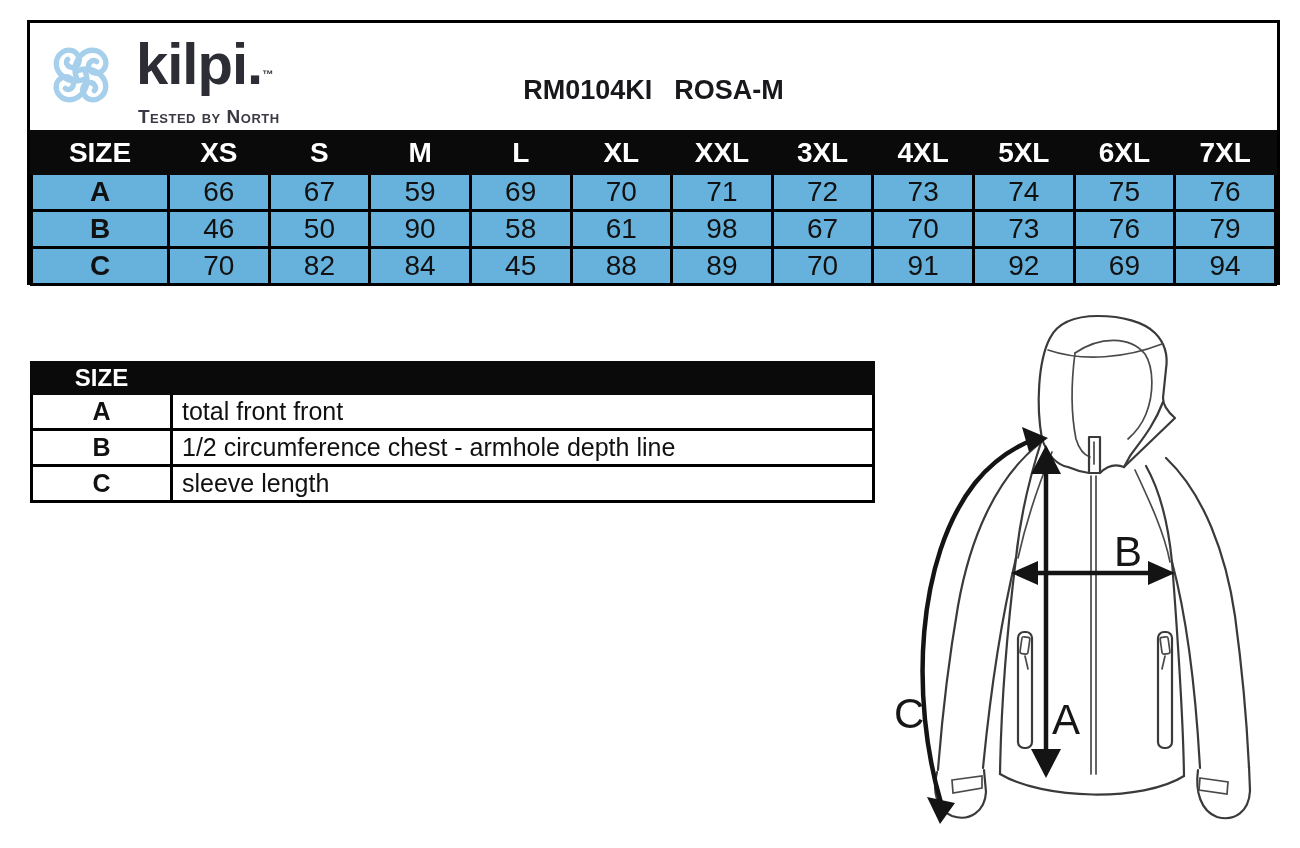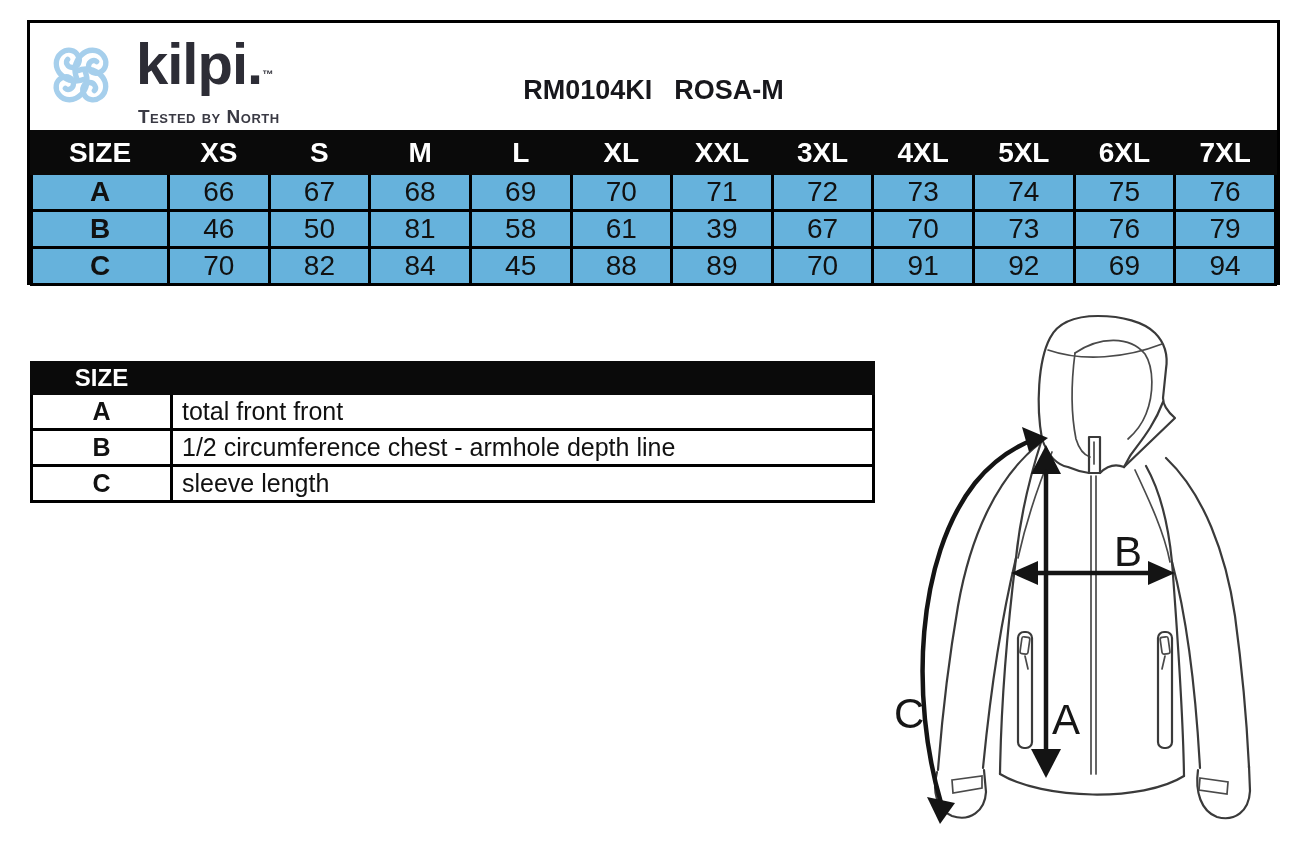--- a/index.html
+++ b/index.html
@@ -135,38 +135,38 @@
           <th>5XL</th>
           <th>6XL</th>
           <th>7XL</th>
         </tr>
       </thead>
       <tbody>
         <tr>
           <td class="row-label">A</td>
           <td>66</td>
           <td>67</td>
-          <td>68</td>
+          <td>59</td>
           <td>69</td>
           <td>70</td>
           <td>71</td>
           <td>72</td>
           <td>73</td>
           <td>74</td>
           <td>75</td>
           <td>76</td>
         </tr>
         <tr>
           <td class="row-label">B</td>
           <td>46</td>
           <td>50</td>
-          <td>81</td>
+          <td>90</td>
           <td>58</td>
           <td>61</td>
-          <td>39</td>
+          <td>98</td>
           <td>67</td>
           <td>70</td>
           <td>73</td>
           <td>76</td>
           <td>79</td>
         </tr>
         <tr>
           <td class="row-label">C</td>
           <td>70</td>
           <td>82</td>

